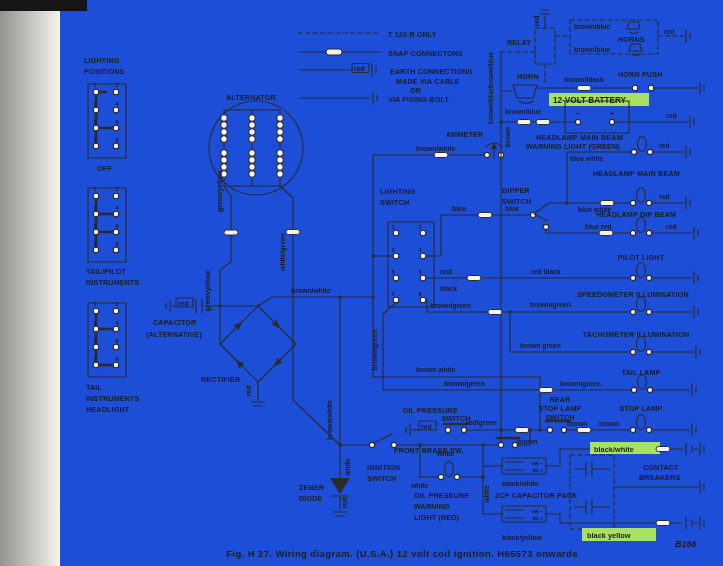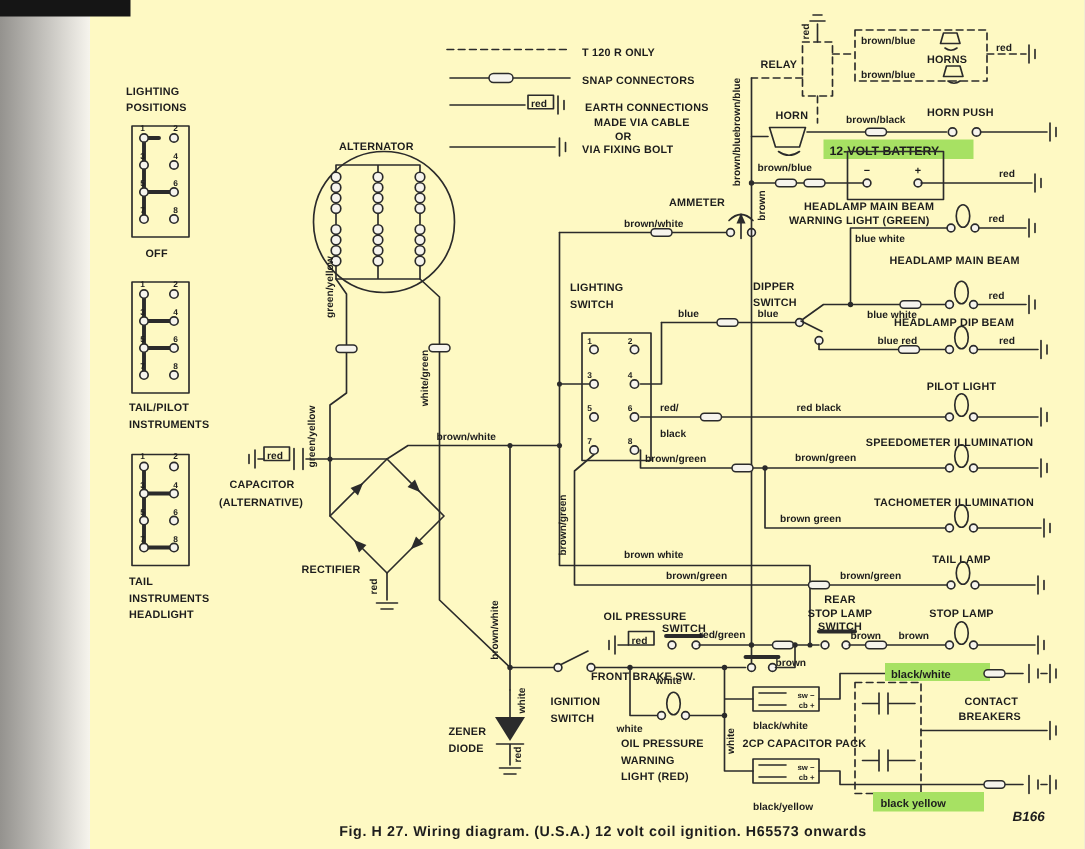--- a/index.html
+++ b/index.html
@@ -1,16 +1,16 @@
 <!DOCTYPE html>
 <html><head>
 <meta charset="utf-8">
 <style>
   html,body{margin:0;padding:0;background:#e8e6df;}
-  .page{position:relative;width:723px;height:566px;background:#fef9c3;overflow:hidden;
+  .page{position:relative;width:723px;height:566px;background:#1d4ed8;overflow:hidden;
         font-family:"Liberation Sans",sans-serif;}
   .edge{position:absolute;left:0;top:0;width:60px;height:566px;
         background:linear-gradient(90deg,#94928e,#c9c7c2 55%,#f6f4ed);}
   .bar{position:absolute;left:0;top:0;width:87px;height:11px;background:#151515;}
   svg{position:absolute;left:0;top:0;}
   text{fill:#1d1d1d;}
   .c{font:700 7.2px "Liberation Sans",sans-serif;letter-spacing:.15px;}
   .w{font:700 6.8px "Liberation Sans",sans-serif;}
   .n{font:700 5.6px "Liberation Sans",sans-serif;text-anchor:middle;}
   .y{font:700 5.2px "Liberation Sans",sans-serif;text-anchor:end;}

